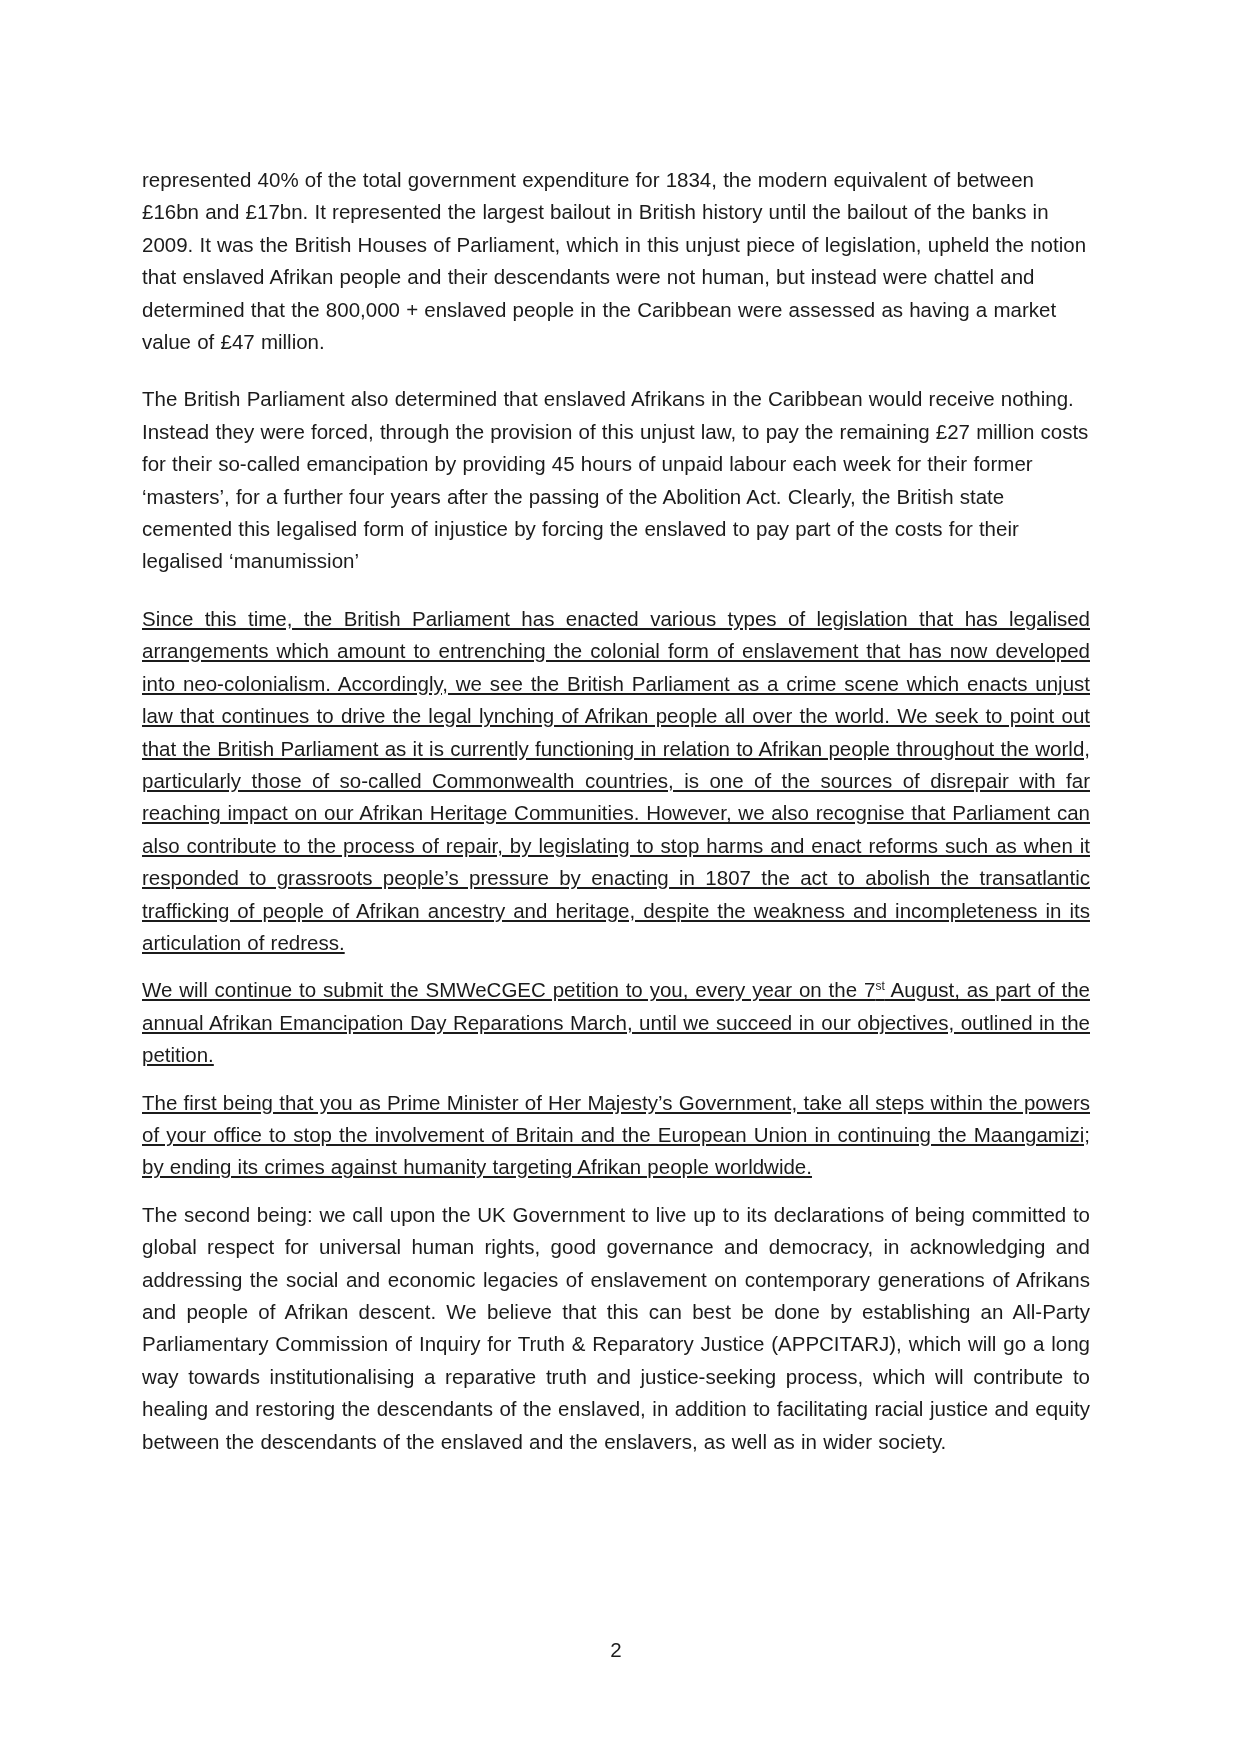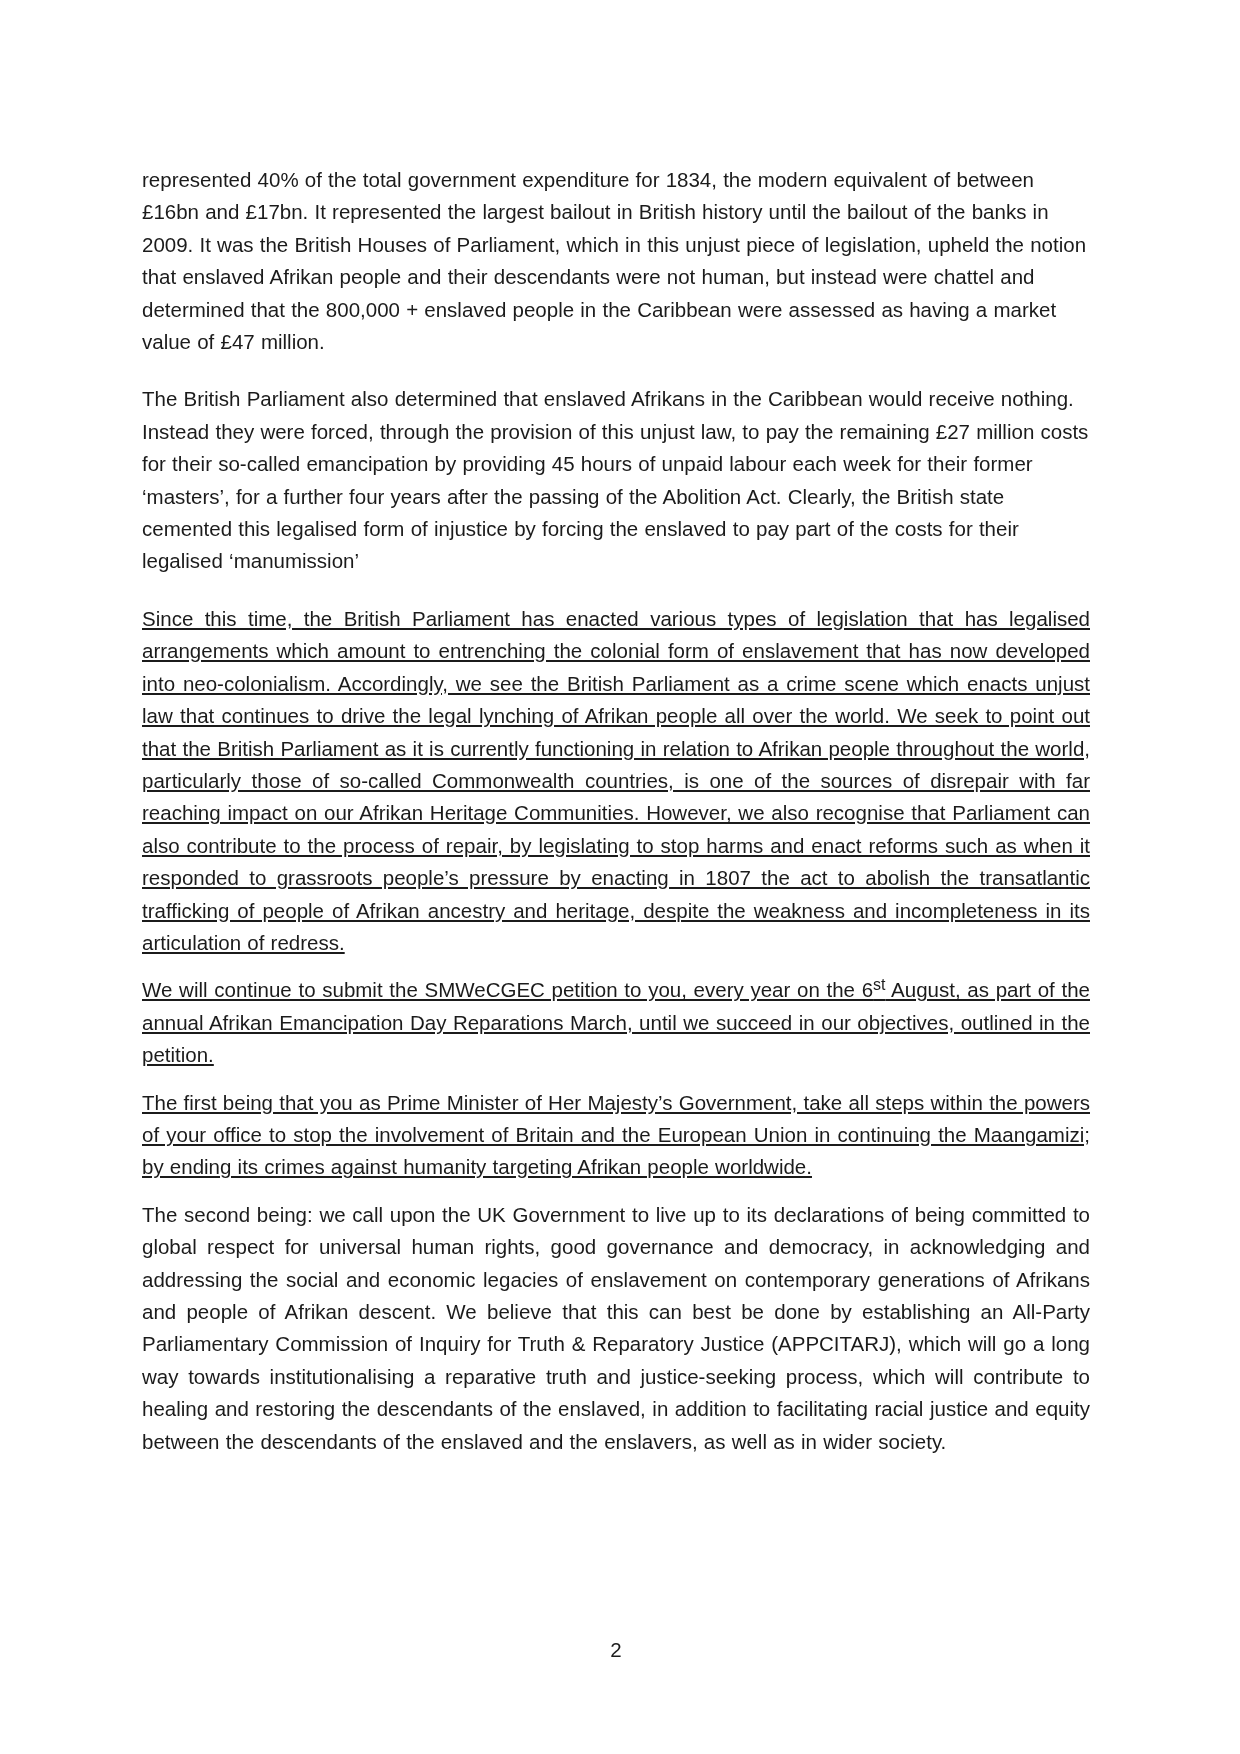--- a/index.html
+++ b/index.html
@@ -23,21 +23,21 @@
     margin: 0;
     font-size: 20.5px;
     line-height: 32.4px;
     word-spacing: 0.5px;
   }
   .align-left { text-align: left; }
   .align-justify { text-align: justify; }
   .mb-lg { margin-bottom: 25px; }
   .mb-sm { margin-bottom: 15px; text-decoration: underline; }
   sup.ordinal {
-    font-size: 16px;
+    font-size: 12px;
     line-height: 0;
     vertical-align: baseline;
     position: relative;
     top: -7px;
   }
   .footer {
     position: absolute;
     top: 1624px;
     left: 142px;
     width: 948px;
@@ -52,21 +52,21 @@
 <body>
 
 <div class="page">
   <div class="text-block">
     <p class="para align-left mb-lg">represented 40% of the total government expenditure for 1834, the modern equivalent of between £16bn and £17bn. It represented the largest bailout in British history until the bailout of the banks in 2009. It was the British Houses of Parliament, which in this unjust piece of legislation, upheld the notion that enslaved Afrikan people and their descendants were not human, but instead were chattel and determined that the 800,000 + enslaved people in the Caribbean were assessed as having a market value of £47 million.</p>
 
     <p class="para align-left mb-lg">The British Parliament also determined that enslaved Afrikans in the Caribbean would receive nothing. Instead they were forced, through the provision of this unjust law, to pay the remaining £27 million costs for their so-called emancipation by providing 45 hours of unpaid labour each week for their former ‘masters’, for a further four years after the passing of the Abolition Act. Clearly, the British state cemented this legalised form of injustice by forcing the enslaved to pay part of the costs for their legalised ‘manumission’</p>
 
     <p class="para align-justify mb-sm">Since this time, the British Parliament has enacted various types of legislation that has legalised arrangements which amount to entrenching the colonial form of enslavement that has now developed into neo-colonialism. Accordingly, we see the British Parliament as a crime scene which enacts unjust law that continues to drive the legal lynching of Afrikan people all over the world. We seek to point out that the British Parliament as it is currently functioning in relation to Afrikan people throughout the world, particularly those of so-called Commonwealth countries, is one of the sources of disrepair with far reaching impact on our Afrikan Heritage Communities. However, we also recognise that Parliament can also contribute to the process of repair, by legislating to stop harms and enact reforms such as when it responded to grassroots people’s pressure by enacting in 1807 the act to abolish the transatlantic trafficking of people of Afrikan ancestry and heritage, despite the weakness and incompleteness in its articulation of redress.</p>
 
-    <p class="para align-justify mb-sm"><span>We will continue to submit the SMWeCGEC petition to you, every year on the 6</span><sup class="ordinal">st</sup><span> August, as part of the annual Afrikan Emancipation Day Reparations March, until we succeed in our objectives, outlined in the petition.</span></p>
+    <p class="para align-justify mb-sm"><span>We will continue to submit the SMWeCGEC petition to you, every year on the 7</span><sup class="ordinal">st</sup><span> August, as part of the annual Afrikan Emancipation Day Reparations March, until we succeed in our objectives, outlined in the petition.</span></p>
 
     <p class="para align-justify mb-sm">The first being that you as Prime Minister of Her Majesty’s Government, take all steps within the powers of your office to stop the involvement of Britain and the European Union in continuing the Maangamizi; by ending its crimes against humanity targeting Afrikan people worldwide.</p>
 
     <p class="para align-justify">The second being: we call upon the UK Government to live up to its declarations of being committed to global respect for universal human rights, good governance and democracy, in acknowledging and addressing the social and economic legacies of enslavement on contemporary generations of Afrikans and people of Afrikan descent. We believe that this can best be done by establishing an All-Party Parliamentary Commission of Inquiry for Truth &amp; Reparatory Justice (APPCITARJ), which will go a long way towards institutionalising a reparative truth and justice-seeking process, which will contribute to healing and restoring the descendants of the enslaved, in addition to facilitating racial justice and equity between the descendants of the enslaved and the enslavers, as well as in wider society.</p>
   </div>
 
   <div class="footer">
     <span class="page-num">2</span>
   </div>
 </div>

